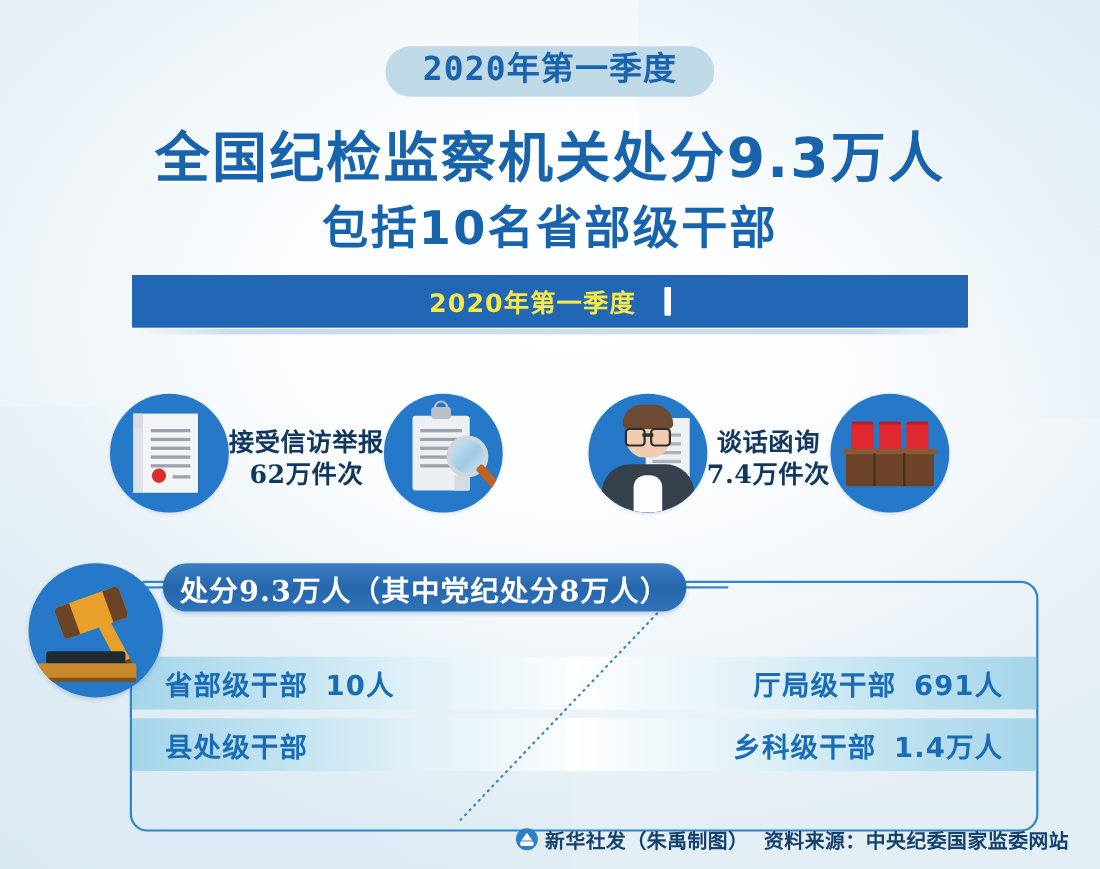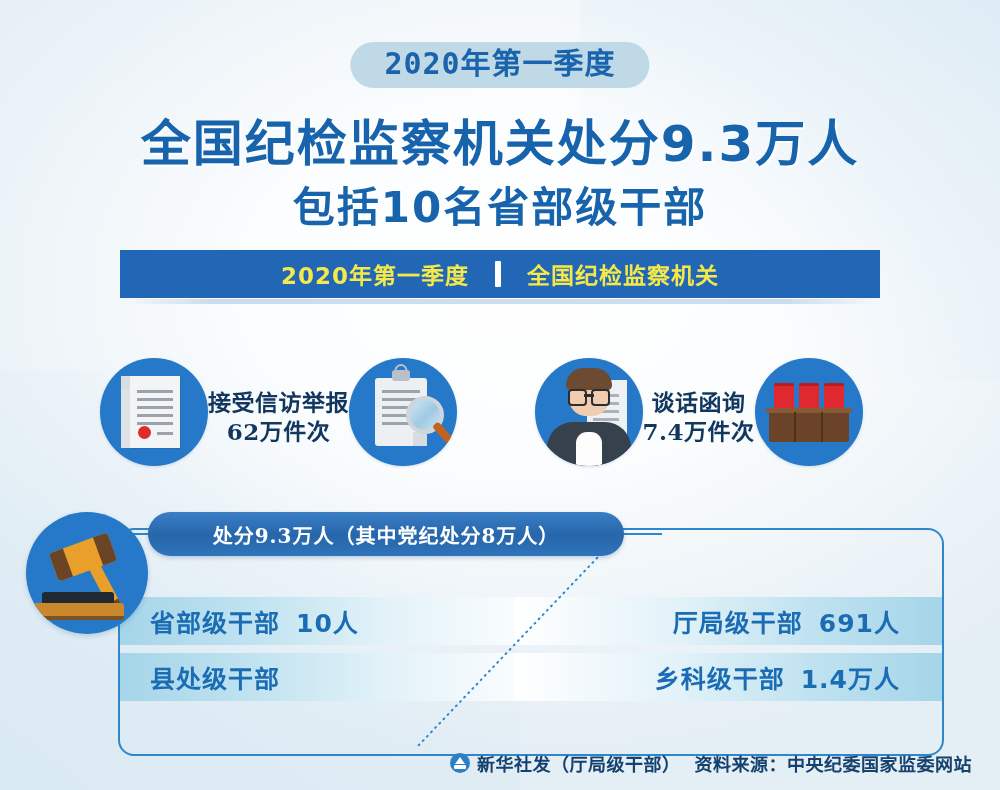--- a/index.html
+++ b/index.html
@@ -155,36 +155,36 @@
   .row{
     position:relative;height:48px;display:flex;align-items:center;
   }
   .row .cellL,.row .cellR{
     position:absolute;top:0;height:48px;display:flex;align-items:center;
     font-family:"DejaVu Sans","Liberation Sans",sans-serif;
     font-size:25px;font-weight:bold;color:#1a6cb4;letter-spacing:1px;white-space:nowrap;
   }
   .row .cellL{left:0;width:52%;padding-left:30px;box-sizing:border-box;
     background:linear-gradient(90deg,#a5d5e9 0%,#bfe2f0 30%,#e2f2f8 62%,#ffffff 100%);}
-  .row .cellR{right:0;width:52%;padding-right:42px;box-sizing:border-box;justify-content:flex-end;
+  .row .cellR{right:0;width:52%;padding-right:30px;box-sizing:border-box;justify-content:flex-end;
     background:linear-gradient(270deg,#a5d5e9 0%,#bfe2f0 30%,#e2f2f8 62%,#ffffff 100%);}
   .row .gap{display:inline-block;width:16px;}
 
   .diag{
     position:absolute;left:118px;top:528px;width:822px;height:224px;z-index:4;pointer-events:none;
   }
 
   .panel-head{
     position:absolute;left:148px;top:512px;width:476px;height:44px;z-index:6;
     background:linear-gradient(180deg,#3a7ec4 0%,#2766ab 52%,#2f74bb 100%);
     border-radius:22px;display:flex;align-items:center;justify-content:center;
     box-shadow:0 2px 4px rgba(30,80,140,.25);
   }
   .panel-head span{
-    color:#ffffff;font-size:20px;font-weight:bold;letter-spacing:1px;white-space:nowrap;
+    color:#ffffff;font-size:26px;font-weight:bold;letter-spacing:1px;white-space:nowrap;
     font-family:"DejaVu Serif","Liberation Serif",serif;
   }
   .head-line-l{position:absolute;left:112px;top:533px;width:42px;height:2px;background:#2f86c8;z-index:5;}
   .head-line-r{position:absolute;left:618px;top:533px;width:44px;height:2px;background:#2f86c8;z-index:5;}
 
   .gavel-circle{
     position:absolute;left:26px;top:512px;width:122px;height:122px;border-radius:50%;
     background:#2579c8;z-index:7;overflow:hidden;box-shadow:0 2px 5px rgba(30,80,140,.22);
   }
   .gv-head{position:absolute;left:26px;top:30px;width:62px;height:30px;background:#e8a02a;
@@ -223,21 +223,20 @@
   <div class="title-main">全国纪检监察机关处分9.3万人</div>
   <div class="title-sub">包括10名省部级干部</div>
 
   <div class="ribbon-shadow"></div>
   <div class="ribbon">
     <div class="body"></div>
     <div class="body2"></div>
     <div class="inner">
       <span class="rb-text">2020年第一季度</span>
       <span class="rb-div"></span>
-      <span class="rb-text">全国纪检监察机关</span>
     </div>
   </div>
 
   <div class="stats">
 
     <div class="stat">
       <div class="circle">
         <div class="ic-doc-shade"></div>
         <div class="ic-doc">
           <span class="fold"></span>
@@ -355,18 +354,18 @@
     <div class="gv-head">
         <span class="c1"></span>
         <span class="c2"></span>
       </div>
     <div class="gv-base"></div>
     <div class="gv-plate"></div>
   </div>
 
   <div class="footer">
     <span class="xh-logo"></span>
-    <span>新华社发（厅局级干部）</span>
+    <span>新华社发（朱禹制图）</span>
     <span class="foot-gap"></span>
     <span>资料来源：中央纪委国家监委网站</span>
   </div>
 
 </div>
 
 </body></html>

